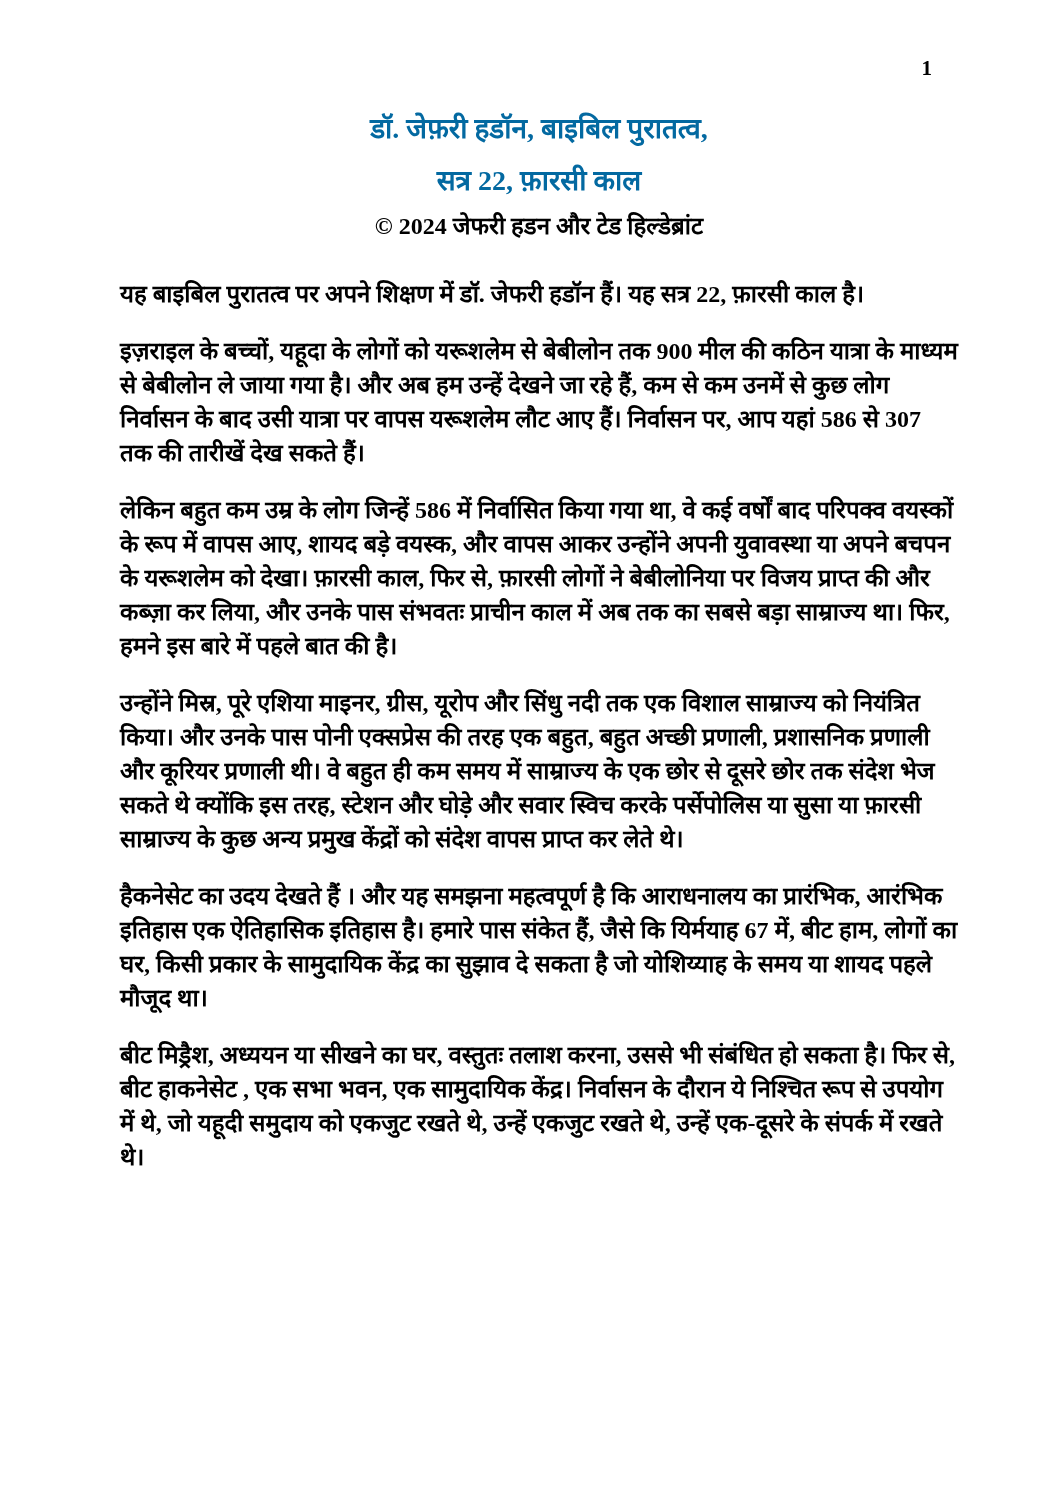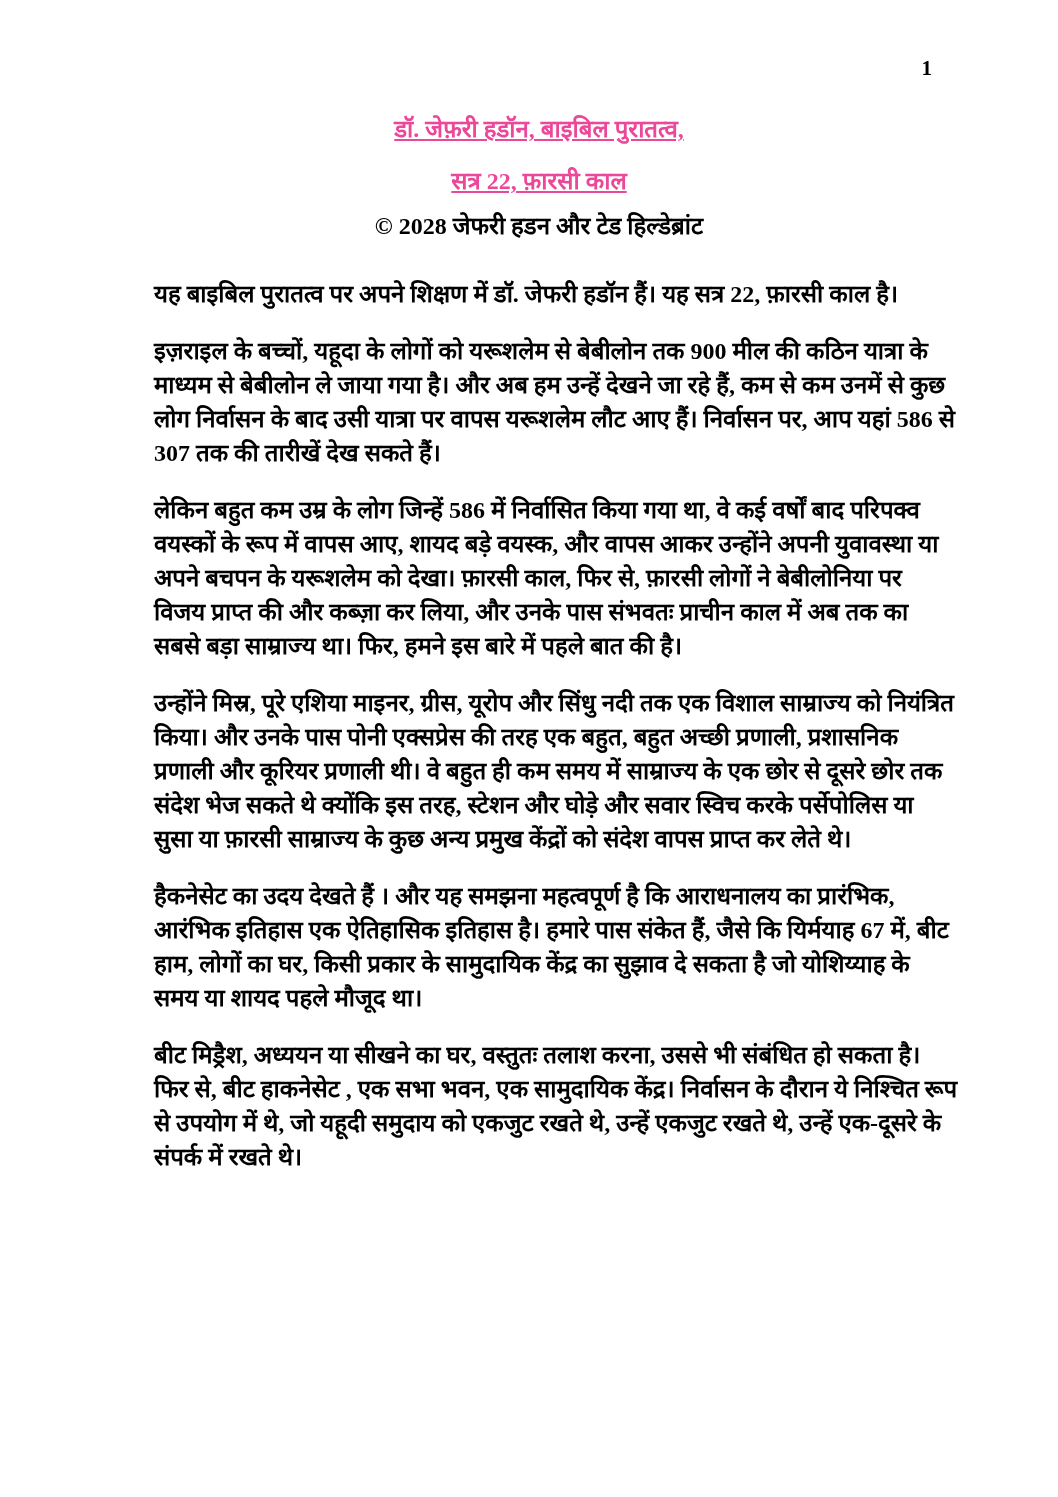--- a/index.html
+++ b/index.html
@@ -24,57 +24,55 @@
     right: 126px;
     font-size: 21px;
     font-weight: bold;
     color: #000000;
   }
   .title-block {
     margin-top: 48px;
     text-align: center;
   }
   .title-line {
-    font-size: 24px;
+    font-size: 28px;
     line-height: 52px;
     font-weight: bold;
-    color: #ec4899;
-    text-decoration: underline;
+    color: #0369a1;
   }
   .copyright-line {
     font-size: 24px;
     line-height: 34px;
     font-weight: 600;
     margin-top: 2px;
     color: #000000;
   }
   .body-text {
     margin-top: 34px;
-    margin-left: 34px;
   }
   .body-text p {
     font-size: 24px;
     line-height: 34px;
     font-weight: 600;
     margin: 0 0 23px 0;
     text-align: left;
     color: #000000;
   }
 </style>
 </head>
 <body>
 
 <div class="page">
 
   <div class="page-number">1</div>
 
   <header class="title-block">
     <div class="title-line">डॉ. जेफ़री हडॉन, बाइबिल पुरातत्व,</div>
     <div class="title-line">सत्र 22, फ़ारसी काल</div>
-    <div class="copyright-line">© 2028 जेफरी हडन और टेड हिल्डेब्रांट</div>
+    <div class="copyright-line">© 2024 जेफरी हडन और टेड हिल्डेब्रांट</div>
   </header>
 
   <main class="body-text">
     <p>यह बाइबिल पुरातत्व पर अपने शिक्षण में डॉ. जेफरी हडॉन हैं। यह सत्र 22, फ़ारसी काल है।</p>
     <p>इज़राइल के बच्चों, यहूदा के लोगों को यरूशलेम से बेबीलोन तक 900 मील की कठिन यात्रा के माध्यम से बेबीलोन ले जाया गया है। और अब हम उन्हें देखने जा रहे हैं, कम से कम उनमें से कुछ लोग निर्वासन के बाद उसी यात्रा पर वापस यरूशलेम लौट आए हैं। निर्वासन पर, आप यहां 586 से 307 तक की तारीखें देख सकते हैं।</p>
     <p>लेकिन बहुत कम उम्र के लोग जिन्हें 586 में निर्वासित किया गया था, वे कई वर्षों बाद परिपक्व वयस्कों के रूप में वापस आए, शायद बड़े वयस्क, और वापस आकर उन्होंने अपनी युवावस्था या अपने बचपन के यरूशलेम को देखा। फ़ारसी काल, फिर से, फ़ारसी लोगों ने बेबीलोनिया पर विजय प्राप्त की और कब्ज़ा कर लिया, और उनके पास संभवतः प्राचीन काल में अब तक का सबसे बड़ा साम्राज्य था। फिर, हमने इस बारे में पहले बात की है।</p>
     <p>उन्होंने मिस्र, पूरे एशिया माइनर, ग्रीस, यूरोप और सिंधु नदी तक एक विशाल साम्राज्य को नियंत्रित किया। और उनके पास पोनी एक्सप्रेस की तरह एक बहुत, बहुत अच्छी प्रणाली, प्रशासनिक प्रणाली और कूरियर प्रणाली थी। वे बहुत ही कम समय में साम्राज्य के एक छोर से दूसरे छोर तक संदेश भेज सकते थे क्योंकि इस तरह, स्टेशन और घोड़े और सवार स्विच करके पर्सेपोलिस या सुसा या फ़ारसी साम्राज्य के कुछ अन्य प्रमुख केंद्रों को संदेश वापस प्राप्त कर लेते थे।</p>
     <p>हैकनेसेट का उदय देखते हैं । और यह समझना महत्वपूर्ण है कि आराधनालय का प्रारंभिक, आरंभिक इतिहास एक ऐतिहासिक इतिहास है। हमारे पास संकेत हैं, जैसे कि यिर्मयाह 67 में, बीट हाम, लोगों का घर, किसी प्रकार के सामुदायिक केंद्र का सुझाव दे सकता है जो योशिय्याह के समय या शायद पहले मौजूद था।</p>
     <p>बीट मिड्रैश, अध्ययन या सीखने का घर, वस्तुतः तलाश करना, उससे भी संबंधित हो सकता है। फिर से, बीट हाकनेसेट , एक सभा भवन, एक सामुदायिक केंद्र। निर्वासन के दौरान ये निश्चित रूप से उपयोग में थे, जो यहूदी समुदाय को एकजुट रखते थे, उन्हें एकजुट रखते थे, उन्हें एक-दूसरे के संपर्क में रखते थे।</p>
   </main>

